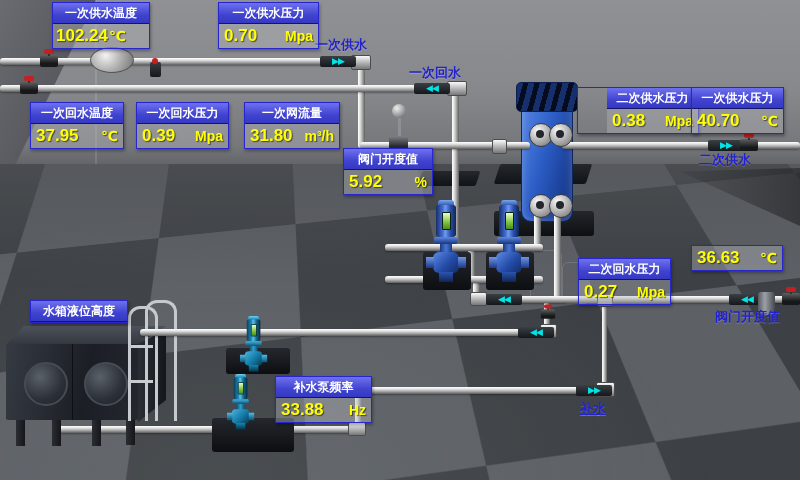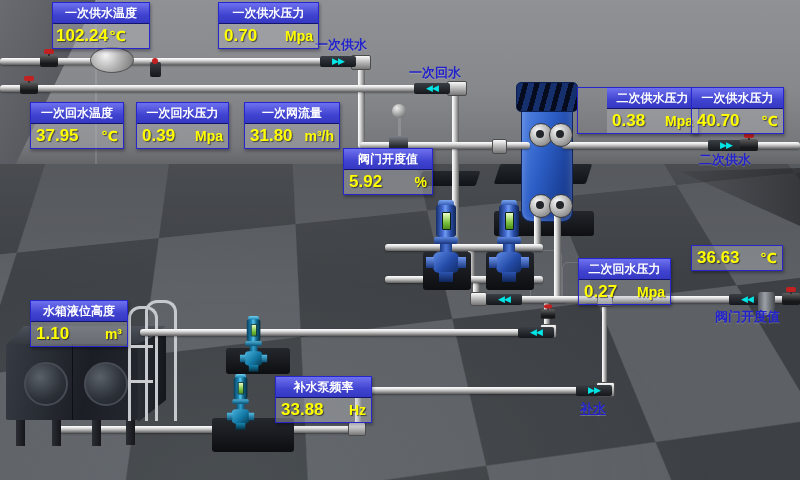--- a/index.html
+++ b/index.html
@@ -321,24 +321,20 @@
       </div>
   </div>
   <div class="gauge" style="left:691px;top:245px;width:90px;">
     <div class="g-val">
         <span class="val">36.63</span>
         <span class="unit">℃</span>
       </div>
   </div>
   <div class="gauge" style="left:30px;top:300px;width:96px;">
     <div class="g-head">水箱液位高度</div>
-    <div class="g-val">
-        <span class="val">1.10</span>
-        <span class="unit">m³</span>
-      </div>
   </div>
   <div class="gauge" style="left:275px;top:376px;width:95px;">
     <div class="g-head">补水泵频率</div>
     <div class="g-val">
         <span class="val">33.88</span>
         <span class="unit">Hz</span>
       </div>
   </div>
 
 </div>

